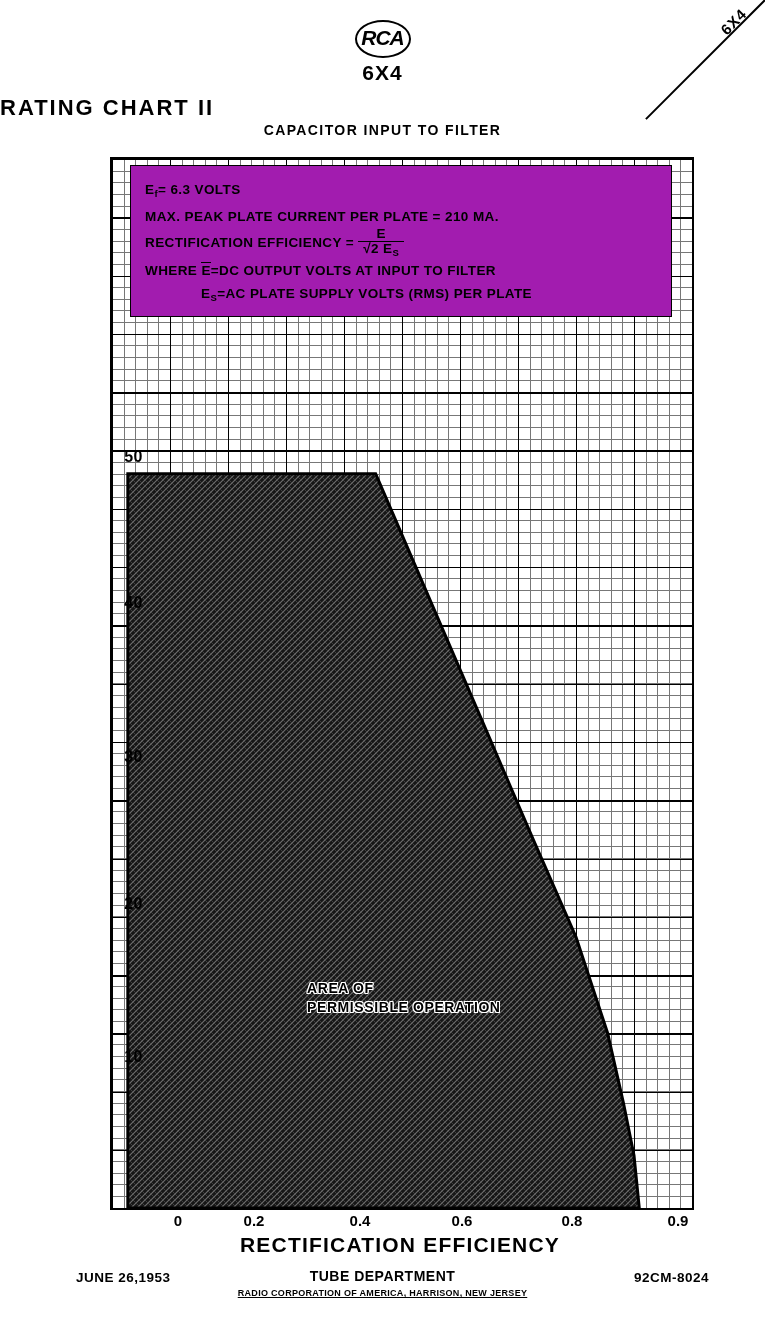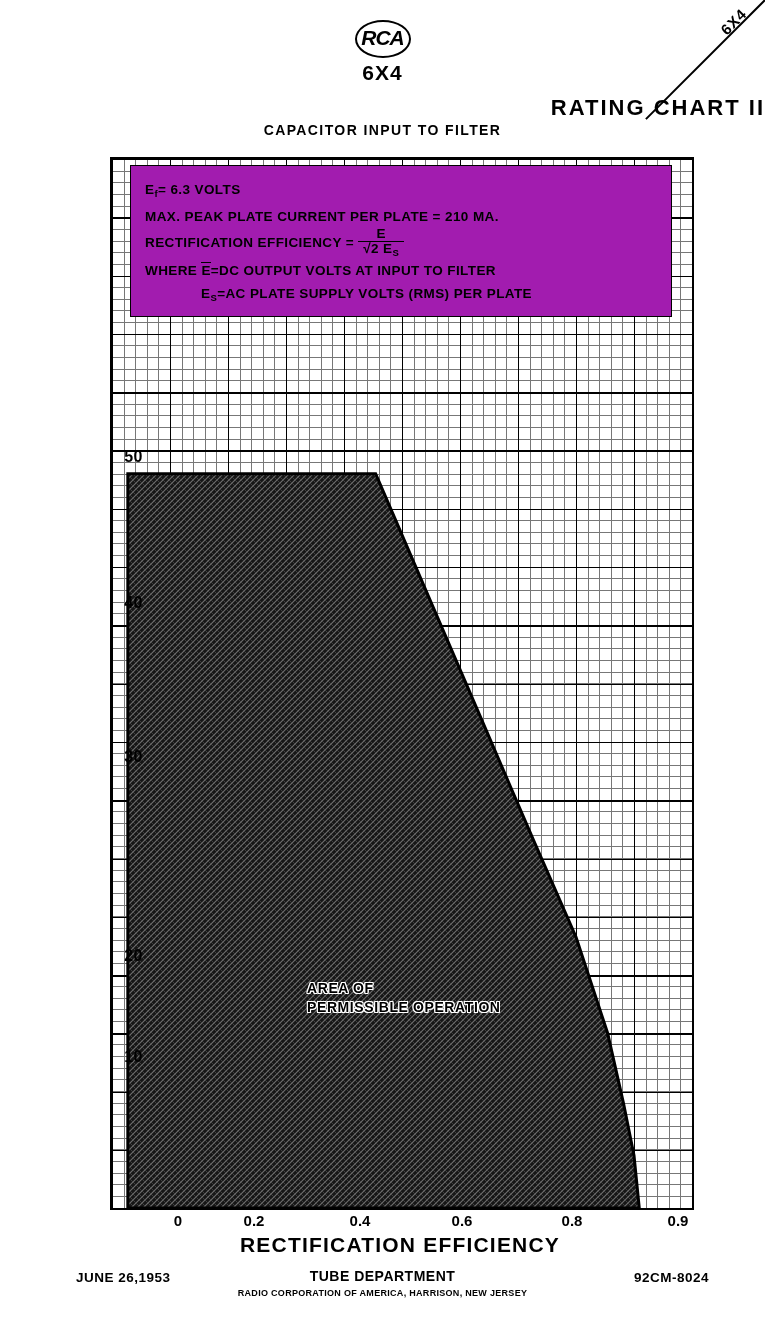--- a/index.html
+++ b/index.html
@@ -8,21 +8,21 @@
   
   .corner-tag{position:absolute;top:0;right:0;width:120px;height:120px;overflow:hidden;}
   .corner-tag .diag{position:absolute;width:170px;height:2px;background:#000;top:58px;left:-24px;transform:rotate(-45deg);}
   .corner-tag .tagtext{position:absolute;top:26px;left:72px;font-size:15px;font-weight:bold;letter-spacing:1px;
       transform:rotate(-45deg);transform-origin:left top;}
 
   .logo{position:absolute;top:20px;left:0;width:765px;text-align:center;}
   .logo .oval{display:inline-block;width:52px;height:34px;border:2.5px solid #000;border-radius:50%;
       line-height:32px;font-size:21px;font-weight:bold;font-style:italic;letter-spacing:-1px;}
   .tubename{position:absolute;top:61px;left:0;width:765px;text-align:center;font-size:21px;font-weight:bold;letter-spacing:1px;}
-  .charttitle{position:absolute;top:95px;left:0;width:765px;text-align:right;font-size:22px;font-weight:bold;letter-spacing:2px;}
+  .charttitle{position:absolute;top:95px;left:0;width:765px;text-align:left;font-size:22px;font-weight:bold;letter-spacing:2px;}
   .chartsub{position:absolute;top:122px;left:0;width:765px;text-align:center;font-size:14px;font-weight:bold;letter-spacing:1.4px;}
 
   
   #plotframe{position:absolute;left:110px;top:157px;width:580px;height:1049px;border:2px solid #000;background:#fff;}
   .grid-minor,.grid-major{position:absolute;inset:0;}
   .grid-minor{
      background-image:
        repeating-linear-gradient(to right, #777 0 1px, transparent 1px 11.6px),
        repeating-linear-gradient(to bottom, #777 0 1px, transparent 1px 11.65px);
   }
@@ -47,21 +47,21 @@
   .arealbl{position:absolute;left:195px;top:820px;width:330px;text-align:left;font-size:14px;font-weight:bold;
      letter-spacing:.6px;line-height:19px;color:#000;text-shadow:
       -1px 0 #fff,1px 0 #fff,0 -1px #fff,0 1px #fff,-1px -1px #fff,1px 1px #fff,1px -1px #fff,-1px 1px #fff;}
   .ytick{position:absolute;right:622px;font-size:16px;font-weight:bold;letter-spacing:.5px;width:60px;text-align:right;}
   .xtick{position:absolute;top:1212px;font-size:15px;font-weight:bold;width:60px;text-align:center;}
   .xlabel{position:absolute;left:110px;top:1233px;width:580px;text-align:center;font-size:21px;font-weight:bold;letter-spacing:1.2px;}
 
   
   .footleft{position:absolute;left:76px;top:1270px;font-size:13.5px;font-weight:bold;letter-spacing:.5px;}
   .footcenter{position:absolute;left:0;top:1268px;width:765px;text-align:center;font-size:14px;font-weight:bold;letter-spacing:.5px;}
-  .footcenter2{position:absolute;left:0;top:1288px;width:765px;text-align:center;font-size:9px;font-weight:bold;letter-spacing:.3px;}
+  .footcenter2{position:absolute;left:0;top:1288px;width:765px;text-align:center;font-size:9px;font-weight:bold;letter-spacing:.3px;text-decoration:underline;}
   .footright{position:absolute;right:56px;top:1270px;font-size:13.5px;font-weight:bold;letter-spacing:.5px;}
 </style>
 </head>
 <body>
 
 <div class="corner-tag">
   <div class="diag"></div>
   <div class="tagtext">6X4</div>
 </div>
 
@@ -112,21 +112,21 @@
     </div>
     <div style="padding-left:56px;">
       <span>E</span><span class="sub">S</span><span>=AC PLATE SUPPLY VOLTS (RMS) PER PLATE</span>
     </div>
   </div>
 </div>
 
 <div class="ytick" style="top:448px;">50</div>
 <div class="ytick" style="top:594px;">40</div>
 <div class="ytick" style="top:748px;">30</div>
-<div class="ytick" style="top:947px;">20</div>
+<div class="ytick" style="top:895px;">20</div>
 <div class="ytick" style="top:1048px;">10</div>
 
 <div class="xtick" style="left:148px;">0</div>
 <div class="xtick" style="left:224px;">0.2</div>
 <div class="xtick" style="left:330px;">0.4</div>
 <div class="xtick" style="left:432px;text-align:center;">0.6</div>
 <div class="xtick" style="left:542px;">0.8</div>
 <div class="xtick" style="left:648px;">0.9</div>
 
 <div class="xlabel">RECTIFICATION EFFICIENCY</div>

